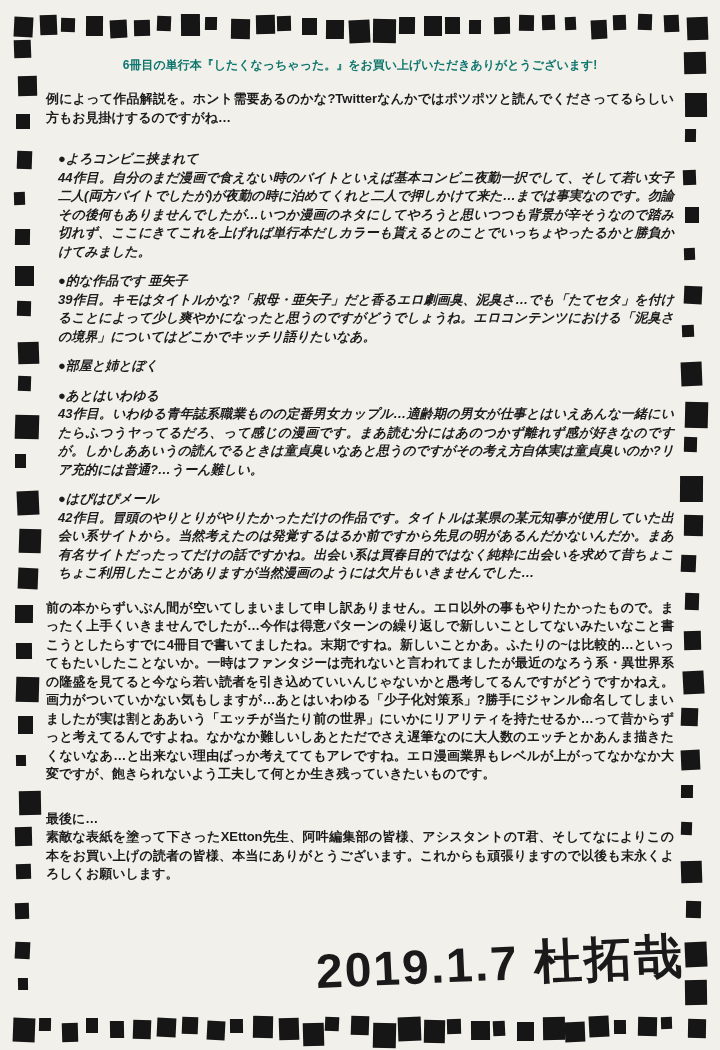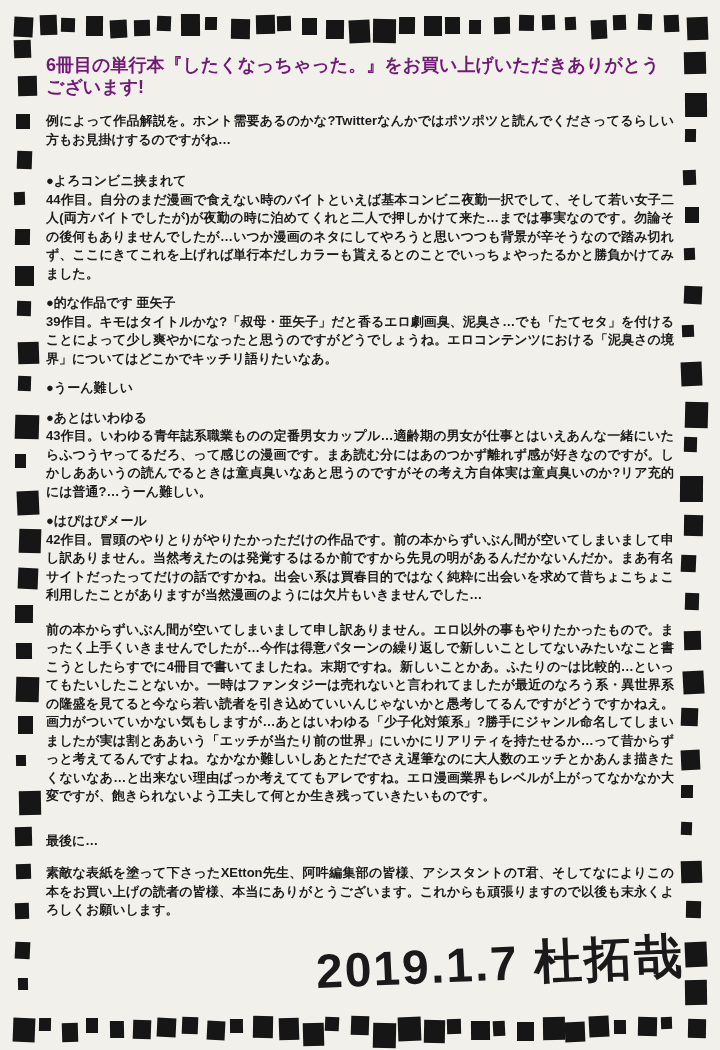--- a/index.html
+++ b/index.html
@@ -27,50 +27,50 @@
     left: 46px;
     top: 54px;
     width: 628px;
     color: #1c1c1c;
     font-weight: bold;
     font-size: 13px;
     line-height: 18.5px;
     text-align: justify;
   }
   .title {
-    font-size: 18px;
+    font-size: 12px;
     line-height: 22px;
-    text-align: left;
+    text-align: center;
     margin: 0 0 14px 0;
-    color: #701a75;
+    color: #0f766e;
   }
   .intro {
     margin: 0 0 23px 0;
   }
   .section {
-    margin: 0 0 11px 0;
+    margin: 0 0 11px 12px;
+    font-style: italic;
   }
   .section .heading {
     display: block;
   }
   .section .body {
     display: block;
   }
   .closing {
     margin: 16px 0 0 0;
   }
   .finale {
     margin: 26px 0 0 0;
   }
   .finale-heading {
     display: block;
   }
   .finale-body {
     display: block;
-    margin-top: 14px;
   }
   .signature {
     position: absolute;
     left: 300px;
     top: 932px;
     width: 400px;
     font-size: 48px;
     font-weight: bold;
     color: #1a1a1a;
     transform: rotate(-2.5deg);
@@ -206,32 +206,32 @@
       <span class="heading">●よろコンビニ挟まれて</span>
       <span class="body">44作目。自分のまだ漫画で食えない時のバイトといえば基本コンビニ夜勤一択でして、そして若い女子二人(両方バイトでしたが)が夜勤の時に泊めてくれと二人で押しかけて来た…までは事実なのです。勿論その後何もありませんでしたが…いつか漫画のネタにしてやろうと思いつつも背景が辛そうなので踏み切れず、ここにきてこれを上げれば単行本だしカラーも貰えるとのことでいっちょやったるかと勝負かけてみました。</span>
     </div>
 
     <div class="section">
       <span class="heading">●的な作品です 亜矢子</span>
       <span class="body">39作目。キモはタイトルかな?「叔母・亜矢子」だと香るエロ劇画臭、泥臭さ…でも「たてセタ」を付けることによって少し爽やかになったと思うのですがどうでしょうね。エロコンテンツにおける「泥臭さの境界」についてはどこかでキッチリ語りたいなあ。</span>
     </div>
 
     <div class="section">
-      <span class="heading">●うーん難しい</span>
+      <span class="heading">●部屋と姉とぼく</span>
     </div>
 
 
     <div class="section">
       <span class="heading">●あとはいわゆる</span>
       <span class="body">43作目。いわゆる青年誌系職業ものの定番男女カップル…適齢期の男女が仕事とはいえあんな一緒にいたらふつうヤってるだろ、って感じの漫画です。まあ読む分にはあのつかず離れず感が好きなのですが。しかしああいうの読んでるときは童貞臭いなあと思うのですがその考え方自体実は童貞臭いのか?リア充的には普通?…うーん難しい。</span>
     </div>
 
     <div class="section">
       <span class="heading">●はぴはぴメール</span>
-      <span class="body">42作目。冒頭のやりとりがやりたかっただけの作品です。前の本からずいぶん間が空いてしまいまして申し訳ありません。当然考えたのは発覚するはるか前ですから先見の明があるんだかないんだか。まあ有名サイトだったってだけの話ですかね。出会い系は買春目的ではなく純粋に出会いを求めて昔ちょこちょこ利用したことがありますが当然漫画のようには欠片もいきませんでした…</span>
+      <span class="body">42作目。冒頭のやりとりがやりたかっただけの作品です。タイトルは某県の某元知事が使用していた出会い系サイトから。当然考えたのは発覚するはるか前ですから先見の明があるんだかないんだか。まあ有名サイトだったってだけの話ですかね。出会い系は買春目的ではなく純粋に出会いを求めて昔ちょこちょこ利用したことがありますが当然漫画のようには欠片もいきませんでした…</span>
     </div>
 
     <p class="closing">前の本からずいぶん間が空いてしまいまして申し訳ありません。エロ以外の事もやりたかったもので。まったく上手くいきませんでしたが…今作は得意パターンの繰り返しで新しいことしてないみたいなこと書こうとしたらすでに4冊目で書いてましたね。末期ですね。新しいことかあ。ふたりの~は比較的…といってもたいしたことないか。一時はファンタジーは売れないと言われてましたが最近のなろう系・異世界系の隆盛を見てると今なら若い読者を引き込めていいんじゃないかと愚考してるんですがどうですかねえ。画力がついていかない気もしますが…あとはいわゆる「少子化対策系」?勝手にジャンル命名してしまいましたが実は割とああいう「エッチが当たり前の世界」にいかにリアリティを持たせるか…って昔からずっと考えてるんですよね。なかなか難しいしあとただでさえ遅筆なのに大人数のエッチとかあんま描きたくないなあ…と出来ない理由ばっか考えててもアレですね。エロ漫画業界もレベルが上がってなかなか大変ですが、飽きられないよう工夫して何とか生き残っていきたいものです。</p>
 
     <div class="finale">
       <span class="finale-heading">最後に…</span>
       <span class="finale-body">素敵な表紙を塗って下さったXEtton先生、阿吽編集部の皆様、アシスタントのT君、そしてなによりこの本をお買い上げの読者の皆様、本当にありがとうございます。これからも頑張りますので以後も末永くよろしくお願いします。</span>
     </div>
 
   </div>

